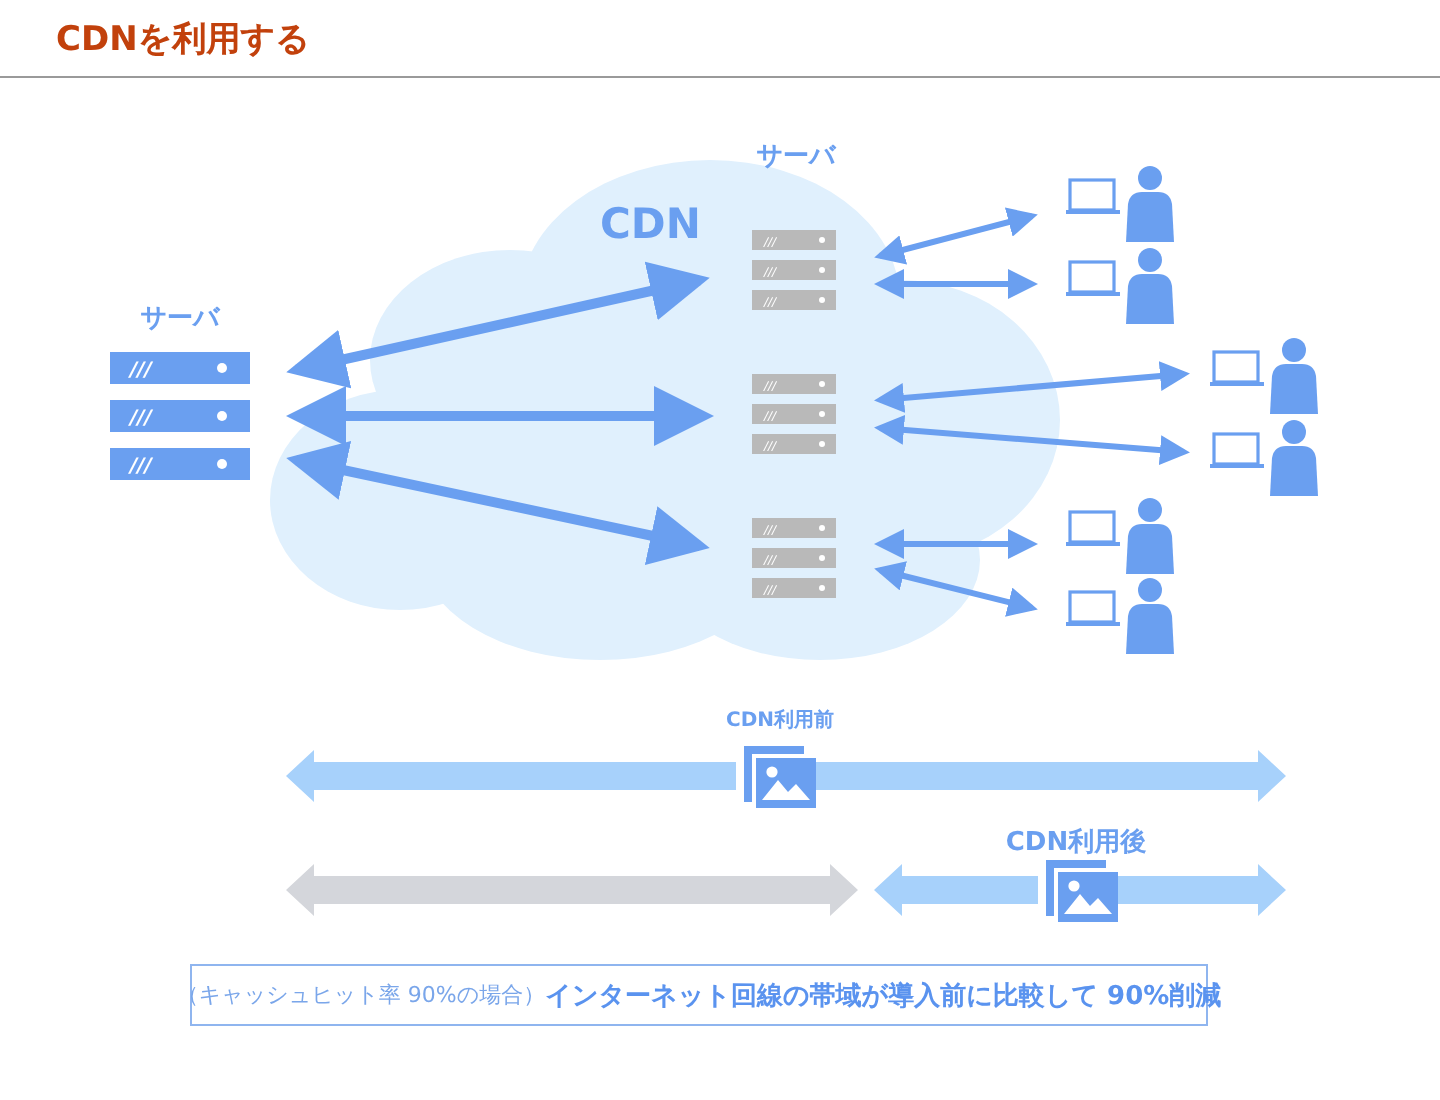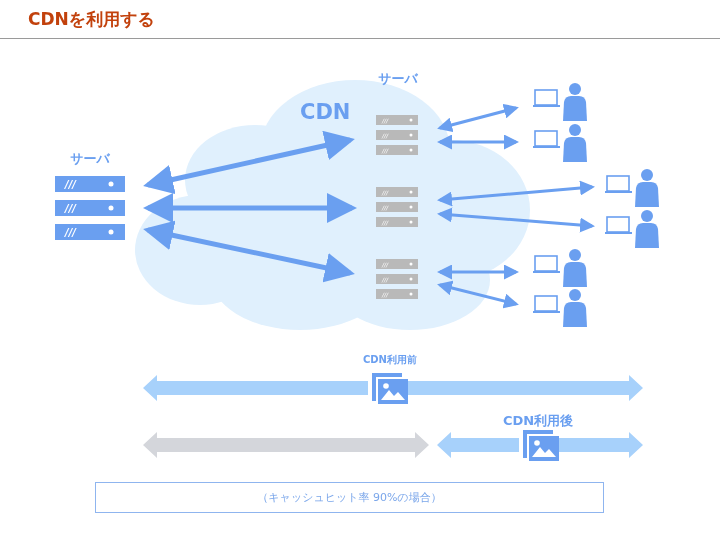--- a/index.html
+++ b/index.html
@@ -196,13 +196,14 @@
 <div class="lbl origin-lbl">サーバ</div>
 <div class="lbl cache-lbl">
   <div>サーバ</div>
 </div>
 <div class="lbl cdn-lbl">CDN</div>
 <div class="lbl before-lbl">CDN利用前</div>
 <div class="lbl after-lbl">CDN利用後</div>
 
 <div class="note">
   <span class="note-sub">（キャッシュヒット率 90%の場合）</span>
+  <span class="note-main">インターネット回線の帯域が導入前に比較して 90%削減</span>
 </div>
 
 </body></html>

